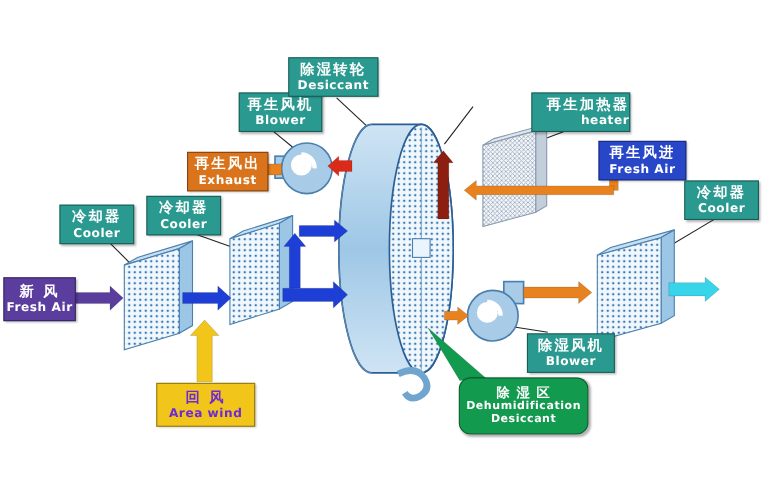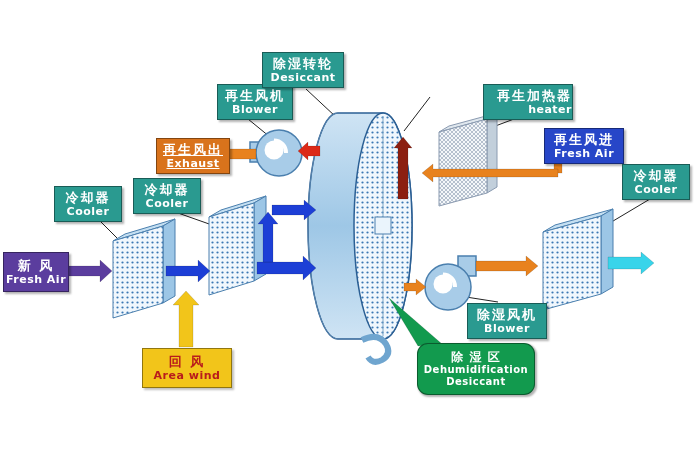--- a/index.html
+++ b/index.html
@@ -10,21 +10,21 @@
        text-align:center;color:#fff;border:1px solid rgba(0,0,0,.4);
        box-shadow:1.5px 1.5px 2px rgba(0,0,0,.3);line-height:1.2;}
   .zh{font-size:13px;font-weight:bold;letter-spacing:2px;}
   .en{font-size:11px;font-weight:bold;letter-spacing:0.5px;}
   .small .zh{font-size:12px;letter-spacing:1px;}
   .small .en{font-size:10px;}
   .teal{background:#2a9a90;}
   .purple{background:#5b3d9e;}
   .orange{background:#d9731c;}
   .blue{background:#2746c8;}
-  .yellow{background:#f2c51a;color:#b91c1c;box-shadow:1.5px 1.5px 2px rgba(0,0,0,.25);}
+  .yellow{background:#f2c51a;color:#6d28d9;box-shadow:1.5px 1.5px 2px rgba(0,0,0,.25);}
   .green{background:#129a4e;}
 </style>
 </head>
 <body>
 
 <div id="stage">
 
   <svg id="shapes" width="700" height="451" viewBox="0 0 700 451">
     <defs>
       <pattern id="dots" patternUnits="userSpaceOnUse" width="5" height="5">
@@ -146,21 +146,21 @@
   <div class="lbl teal" style="left:133px;top:178px;width:66px;height:34px;">
     <div class="zh">冷却器</div>
     <div class="en">Cooler</div>
   </div>
 
   <div class="lbl teal" style="left:217px;top:84px;width:74px;height:34px;justify-content:center;">
     <div class="zh">再生风机</div>
     <div class="en">Blower</div>
   </div>
 
-  <div class="lbl orange" style="left:156px;top:138px;width:72px;height:34px;text-decoration:underline;">
+  <div class="lbl orange" style="left:170px;top:138px;width:72px;height:34px;">
     <div class="zh">再生风出</div>
     <div class="en">Exhaust</div>
   </div>
 
   <div class="lbl teal" style="left:262px;top:52px;width:80px;height:34px;">
     <div class="zh">除湿转轮</div>
     <div class="en">Desiccant</div>
   </div>
 
 
@@ -173,21 +173,21 @@
     <div class="zh">再生风进</div>
     <div class="en">Fresh Air</div>
   </div>
 
   <div class="lbl teal" style="left:622px;top:164px;width:66px;height:34px;">
     <div class="zh">冷却器</div>
     <div class="en">Cooler</div>
   </div>
 
 
-  <div class="lbl teal" style="left:467px;top:303px;width:78px;height:34px;">
+  <div class="lbl teal" style="left:479px;top:303px;width:78px;height:34px;">
     <div class="zh">除湿风机</div>
     <div class="en">Blower</div>
   </div>
 
   <div class="lbl yellow" style="left:142px;top:348px;width:88px;height:38px;">
     <div class="zh">回 风</div>
     <div class="en">Area wind</div>
   </div>
 
   <div class="lbl green small" style="left:417px;top:343px;width:116px;height:50px;border-radius:11px;">

